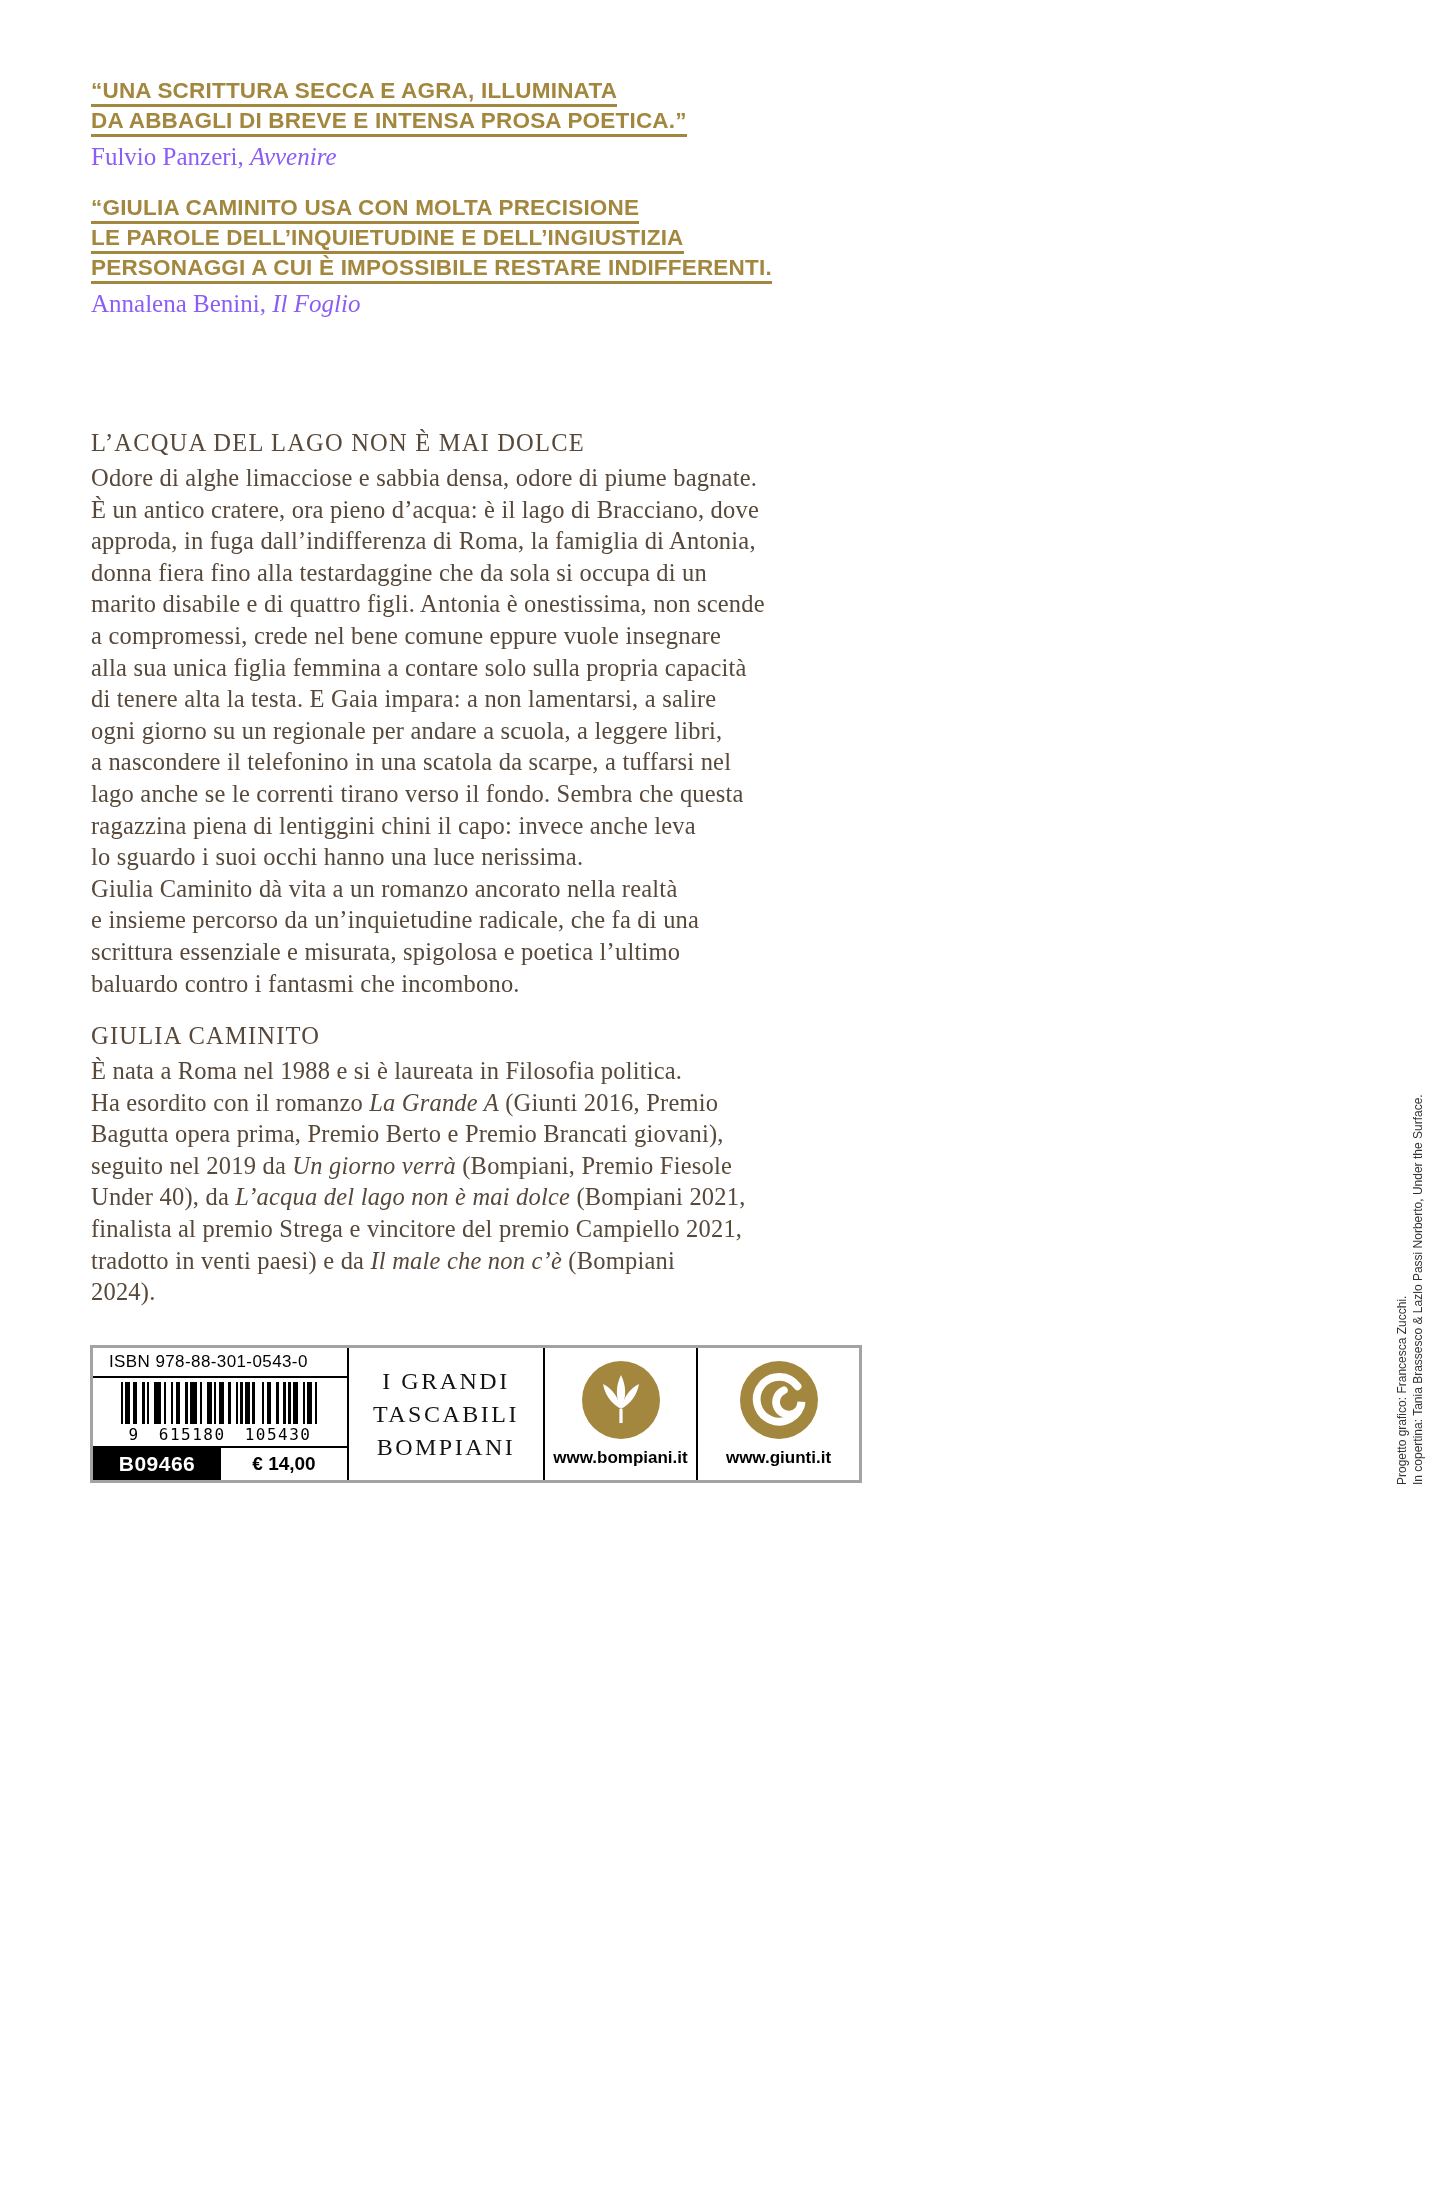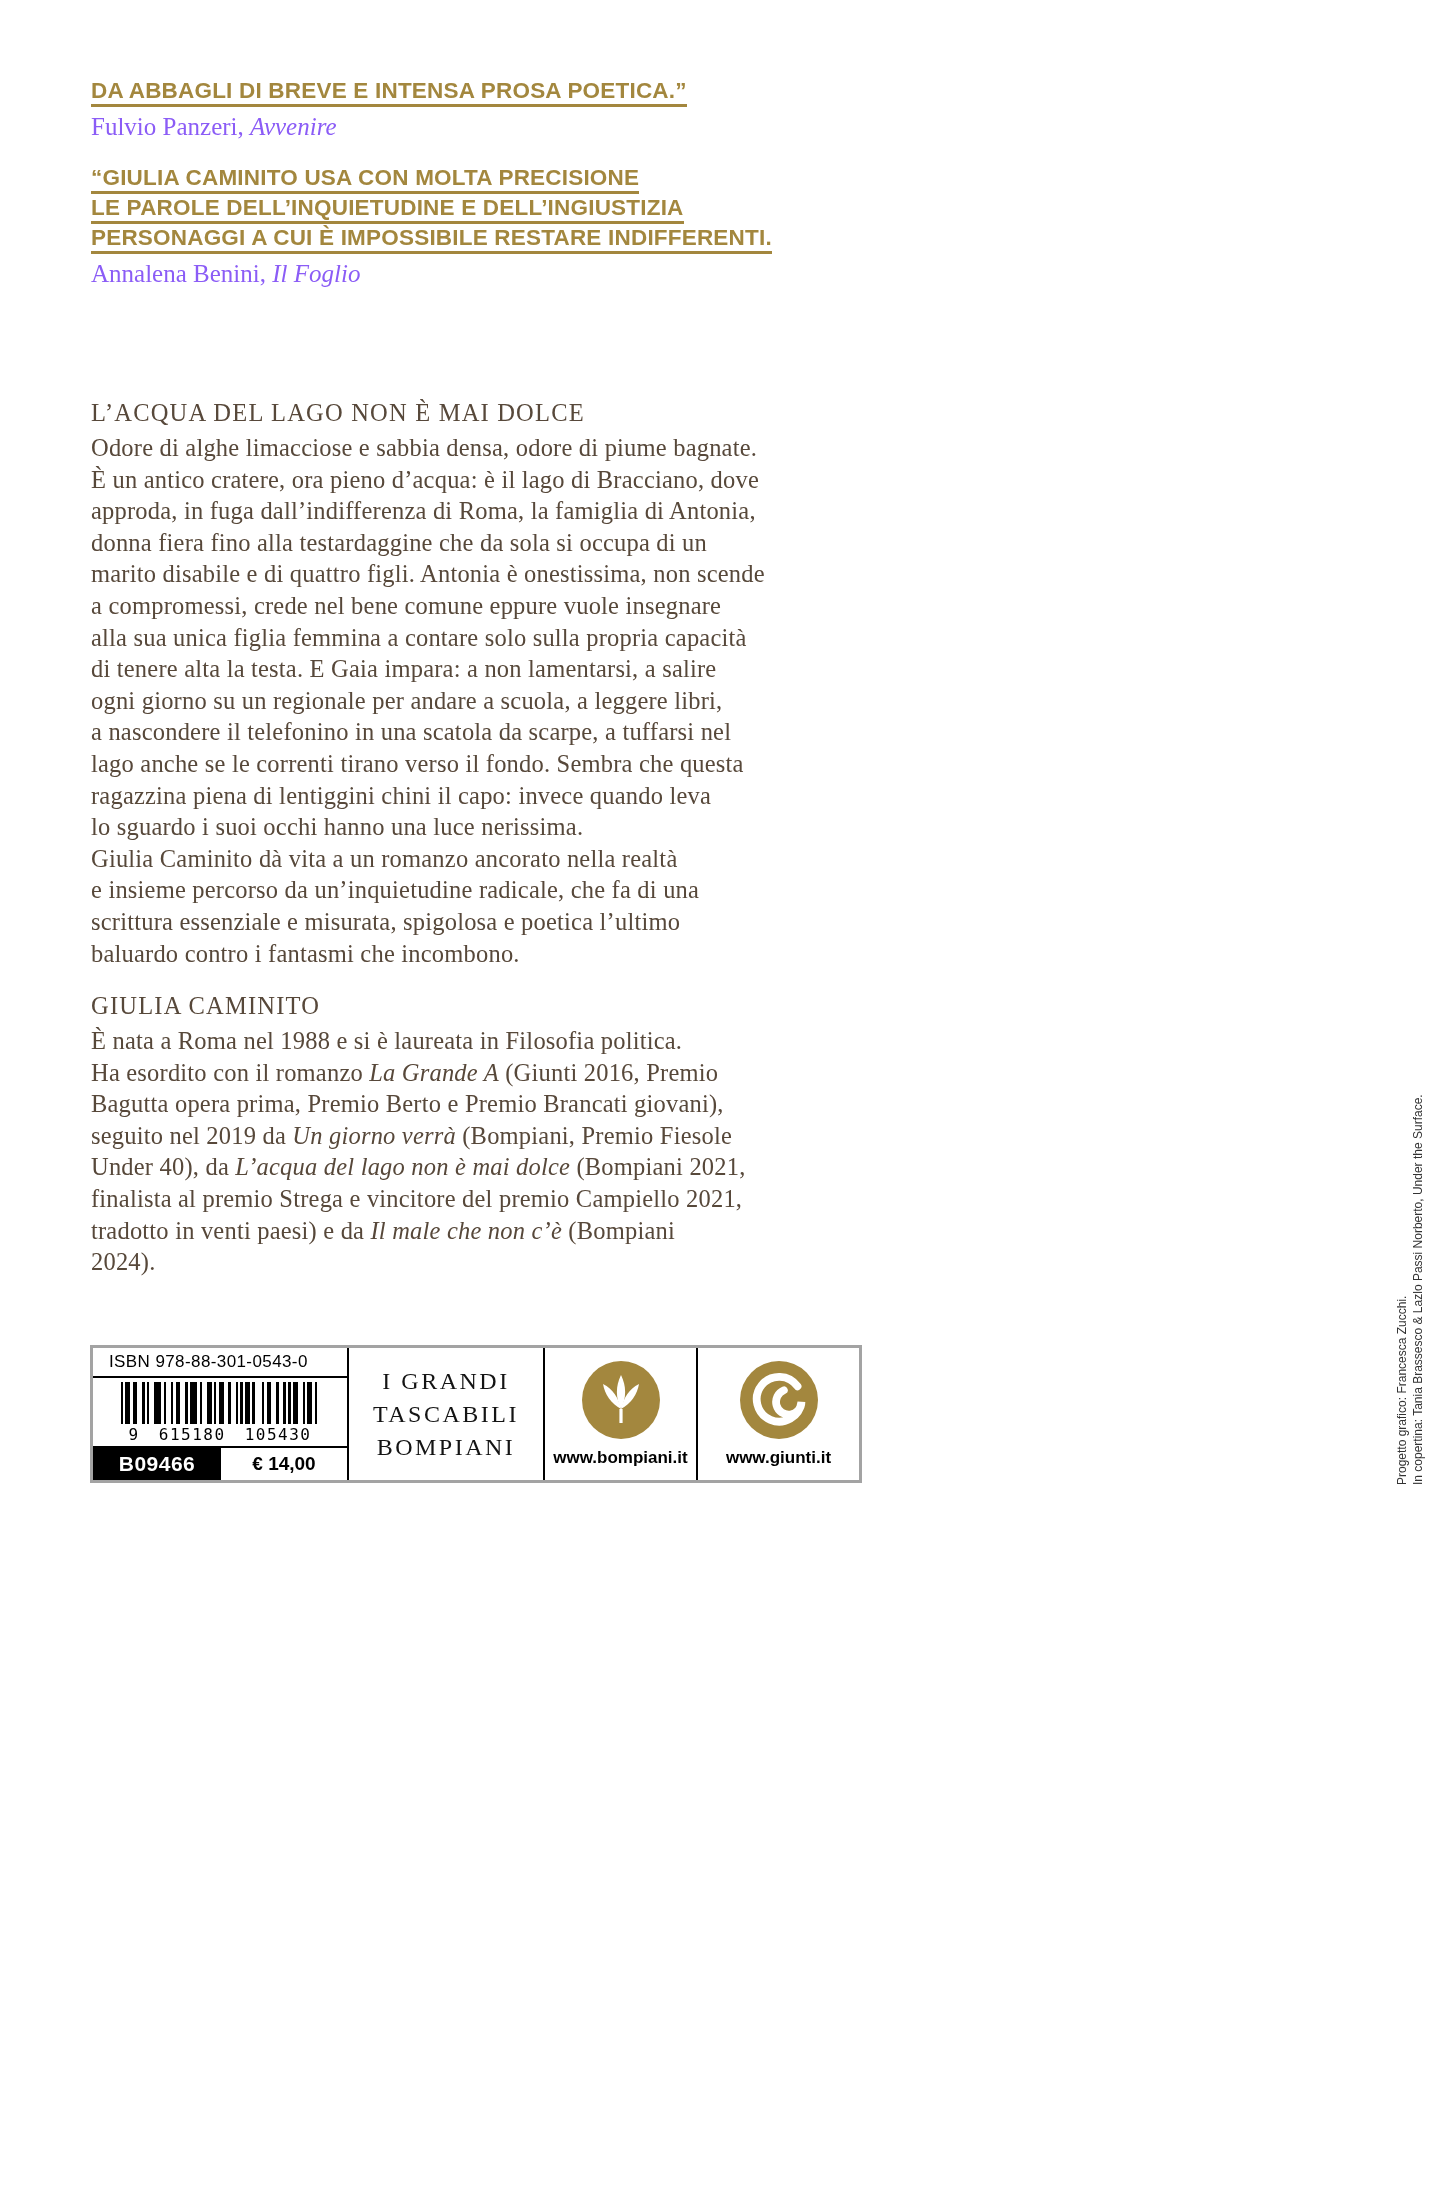--- a/index.html
+++ b/index.html
@@ -65,20 +65,21 @@
 </style>
 </head>
 <body>
 
 <div class="page">
 
   <div class="content">
 
     <section class="quote-block">
       <div class="quote">
+          <div class="line">“UNA SCRITTURA SECCA E AGRA, ILLUMINATA</div>
           <div class="line">DA ABBAGLI DI BREVE E INTENSA PROSA POETICA.”</div>
         </div>
       <div class="attribution">
           <div class="rline"><span>Fulvio Panzeri, </span><span class="it">Avvenire</span></div>
         </div>
     </section>
 
     <section class="quote-block second">
       <div class="quote">
           <div class="line">“GIULIA CAMINITO USA CON MOLTA PRECISIONE</div>
@@ -97,21 +98,21 @@
           <div class="line">È un antico cratere, ora pieno d’acqua: è il lago di Bracciano, dove</div>
           <div class="line">approda, in fuga dall’indifferenza di Roma, la famiglia di Antonia,</div>
           <div class="line">donna fiera fino alla testardaggine che da sola si occupa di un</div>
           <div class="line">marito disabile e di quattro figli. Antonia è onestissima, non scende</div>
           <div class="line">a compromessi, crede nel bene comune eppure vuole insegnare</div>
           <div class="line">alla sua unica figlia femmina a contare solo sulla propria capacità</div>
           <div class="line">di tenere alta la testa. E Gaia impara: a non lamentarsi, a salire</div>
           <div class="line">ogni giorno su un regionale per andare a scuola, a leggere libri,</div>
           <div class="line">a nascondere il telefonino in una scatola da scarpe, a tuffarsi nel</div>
           <div class="line">lago anche se le correnti tirano verso il fondo. Sembra che questa</div>
-          <div class="line">ragazzina piena di lentiggini chini il capo: invece quando leva</div>
+          <div class="line">ragazzina piena di lentiggini chini il capo: invece anche leva</div>
           <div class="line">lo sguardo i suoi occhi hanno una luce nerissima.</div>
           <div class="line">Giulia Caminito dà vita a un romanzo ancorato nella realtà</div>
           <div class="line">e insieme percorso da un’inquietudine radicale, che fa di una</div>
           <div class="line">scrittura essenziale e misurata, spigolosa e poetica l’ultimo</div>
           <div class="line">baluardo contro i fantasmi che incombono.</div>
         </div>
     </section>
 
     <section class="bio">
       <div class="sec-title">GIULIA CAMINITO</div>

